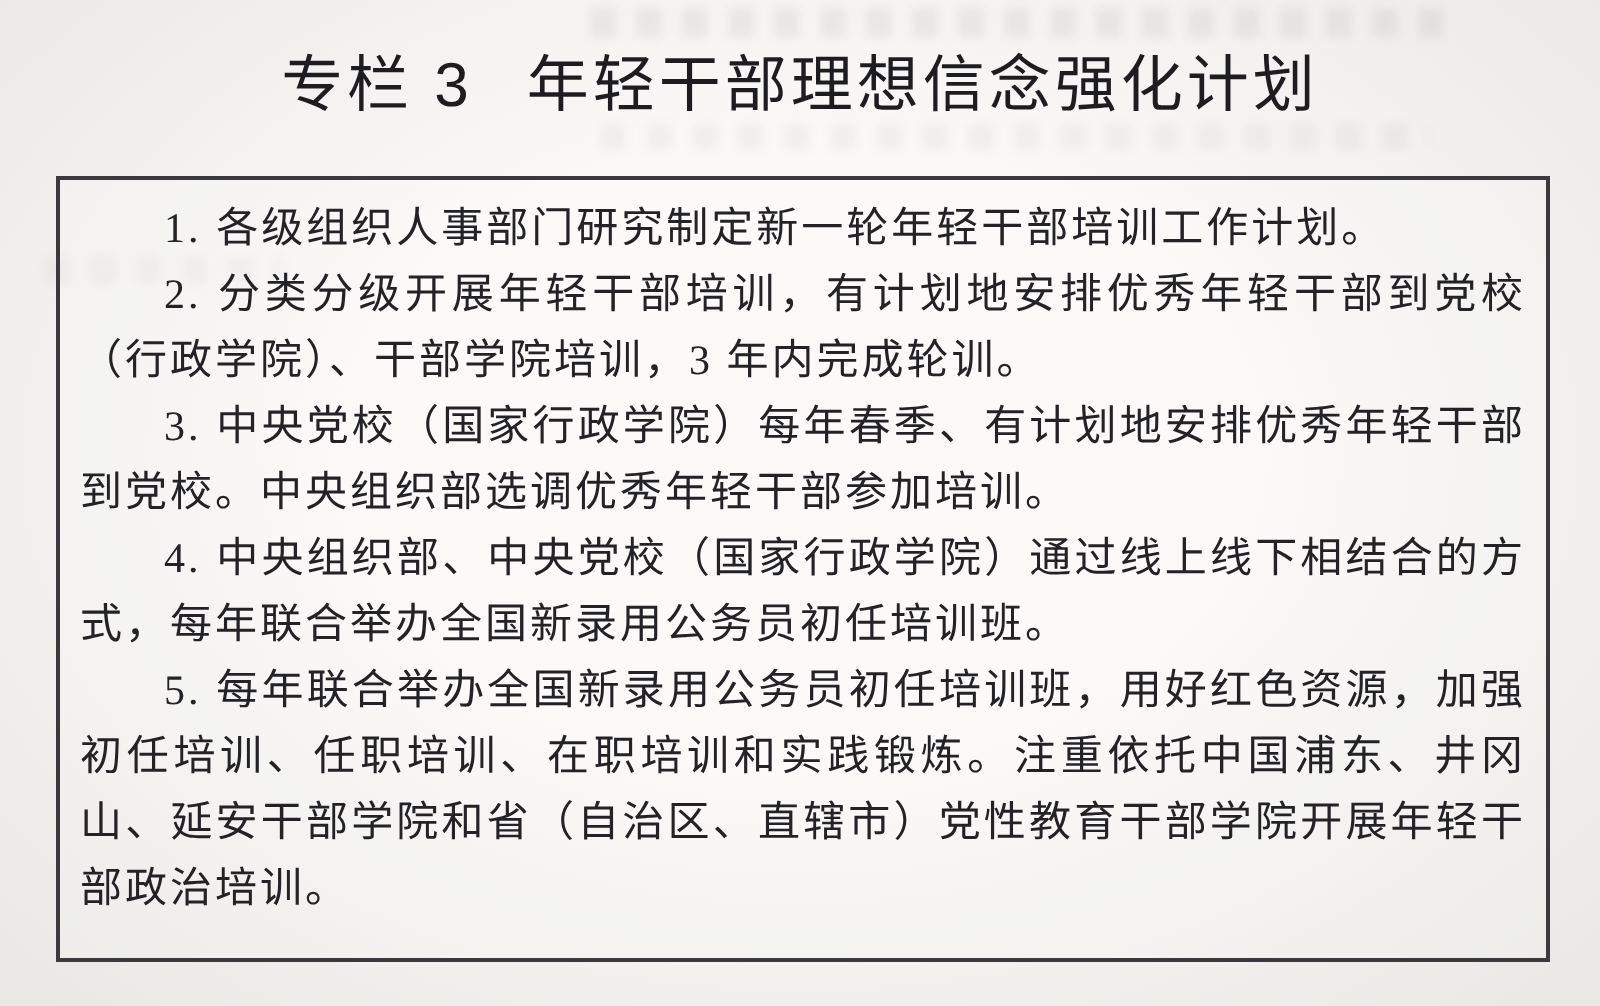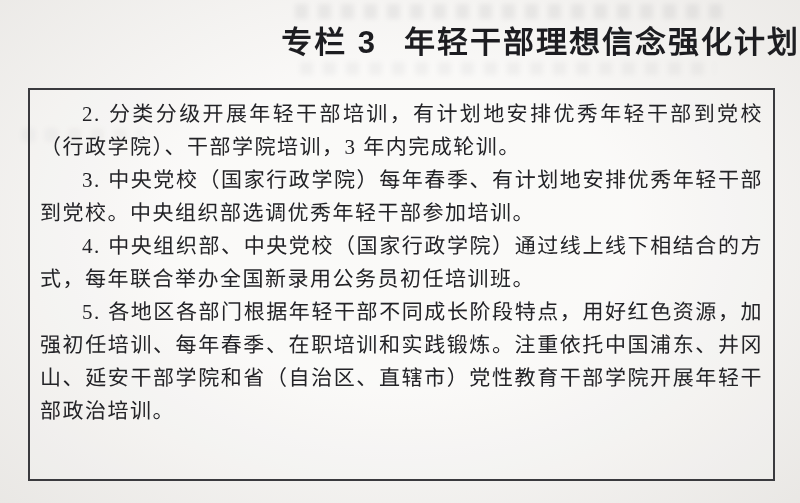--- a/index.html
+++ b/index.html
@@ -25,23 +25,23 @@
     position:absolute;
     background:repeating-linear-gradient(90deg, #6b6b70 0 13px, transparent 13px 23px);
     filter:blur(2.5px);
     pointer-events:none;
   }
   .ghost-top{left:295px;top:4px;width:430px;height:15px;opacity:0.09;}
   .ghost-under-title{left:300px;top:62px;width:415px;height:13px;opacity:0.06;}
   .ghost-left{left:22px;top:128px;width:120px;height:14px;opacity:0.05;}
   .title{
     position:absolute;left:0;top:25px;width:100%;
-    margin:0;text-align:right;
+    margin:0;text-align:center;
     font-family:"Liberation Sans", sans-serif;
-    font-weight:700;font-size:31px;line-height:36px;
+    font-weight:400;font-size:31px;line-height:36px;
     letter-spacing:2px;color:#1d1d21;
   }
   .title .title-gap{display:inline-block;width:27px;}
   .content-box{
     position:absolute;left:28px;top:88px;width:747px;height:393px;
     box-sizing:border-box;
     border:2px solid var(--border);
     padding:8px 10px 0 10px;
     background:rgba(255,255,255,0.15);
   }
@@ -62,19 +62,20 @@
 
 <div class="page">
 
   <div class="ghost ghost-top"></div>
   <div class="ghost ghost-under-title"></div>
   <div class="ghost ghost-left"></div>
 
   <h1 class="title"><span>专栏 3</span><span class="title-gap"></span><span>年轻干部理想信念强化计划</span></h1>
 
   <div class="content-box">
+    <p><span class="item-number">1.</span><span>各级组织人事部门研究制定新一轮年轻干部培训工作计划。</span></p>
     <p><span class="item-number">2.</span><span>分类分级开展年轻干部培训，有计划地安排优秀年轻干部到党校（行政学院）、干部学院培训，3 年内完成轮训。</span></p>
     <p><span class="item-number">3.</span><span>中央党校（国家行政学院）每年春季、有计划地安排优秀年轻干部到党校。中央组织部选调优秀年轻干部参加培训。</span></p>
     <p><span class="item-number">4.</span><span>中央组织部、中央党校（国家行政学院）通过线上线下相结合的方式，每年联合举办全国新录用公务员初任培训班。</span></p>
-    <p><span class="item-number">5.</span><span>各地区各部门根据年轻干部不同成长阶段特点，用好红色资源，加强初任培训、每年春季、在职培训和实践锻炼。注重依托中国浦东、井冈山、延安干部学院和省（自治区、直辖市）党性教育干部学院开展年轻干部政治培训。</span></p>
+    <p><span class="item-number">5.</span><span>每年联合举办全国新录用公务员初任培训班，用好红色资源，加强初任培训、任职培训、在职培训和实践锻炼。注重依托中国浦东、井冈山、延安干部学院和省（自治区、直辖市）党性教育干部学院开展年轻干部政治培训。</span></p>
   </div>
 
 </div>
 
 </body></html>

